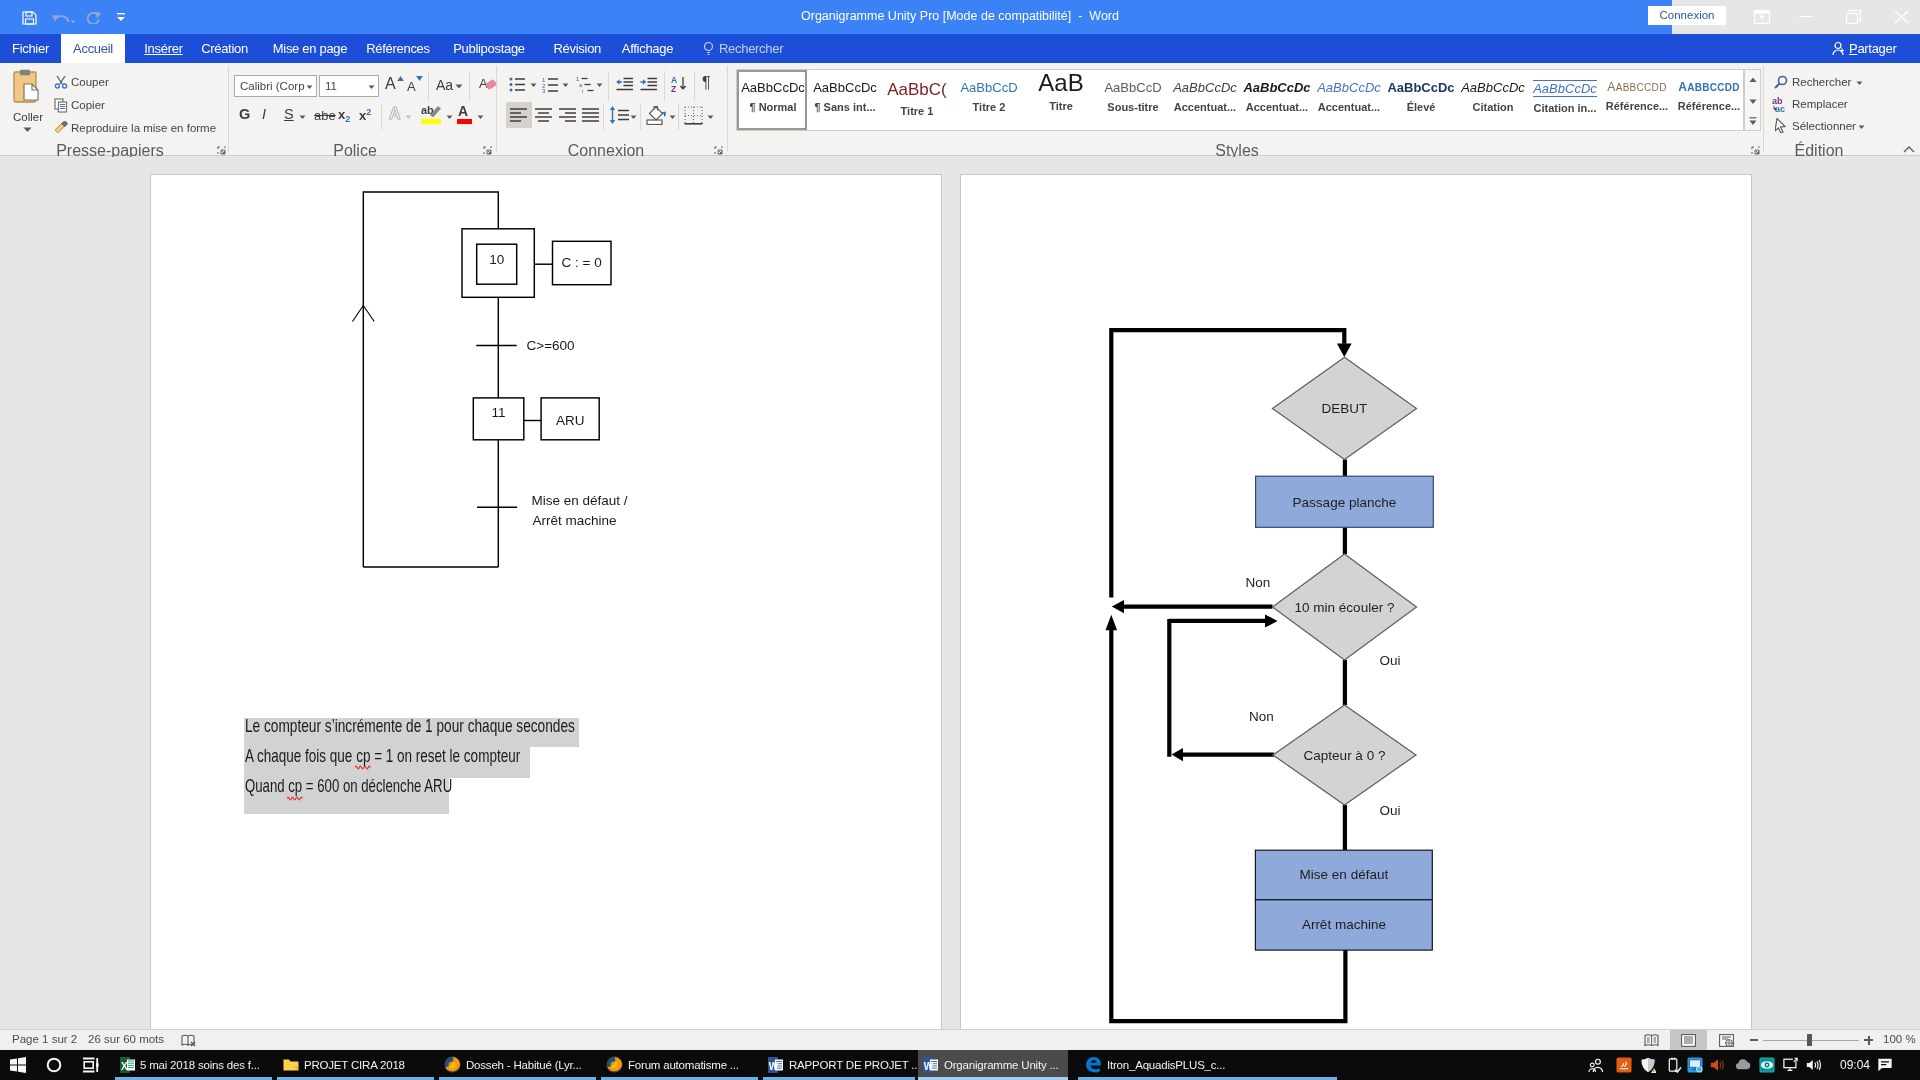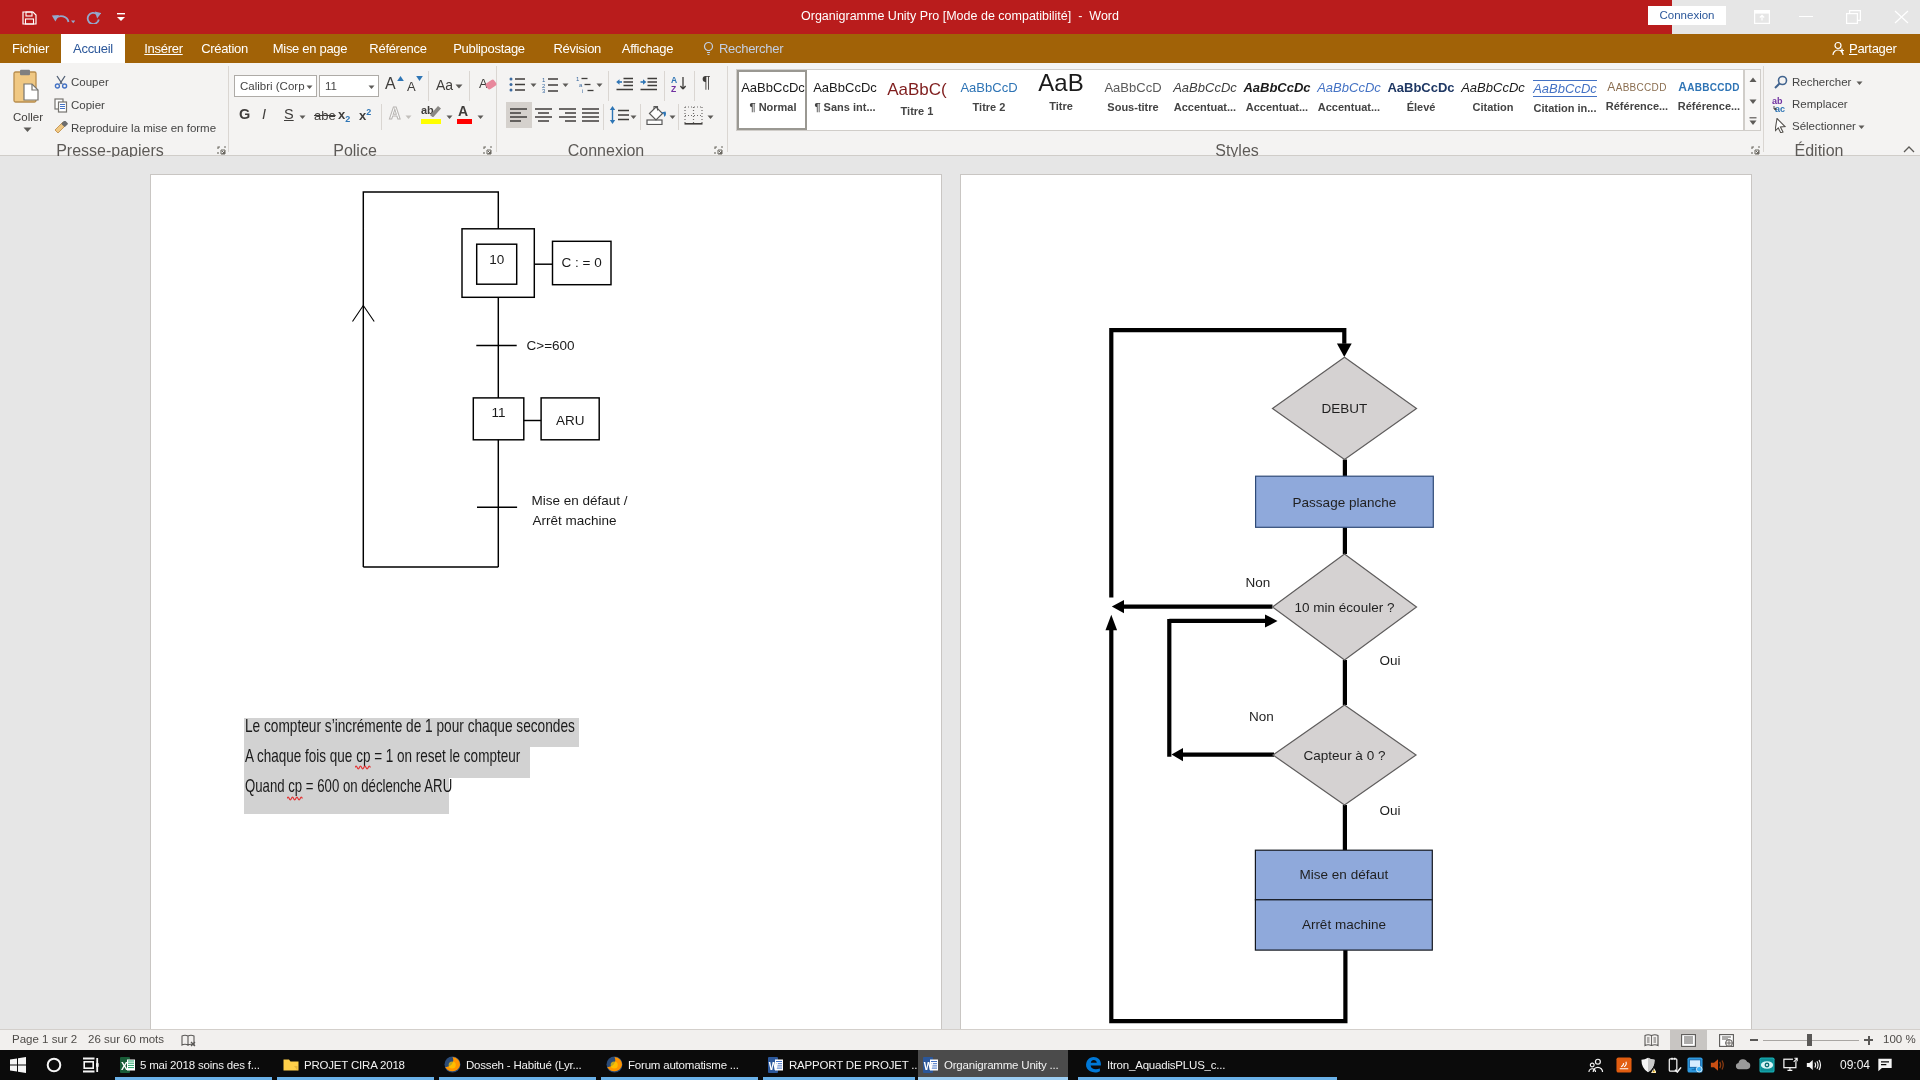--- a/index.html
+++ b/index.html
@@ -1,20 +1,20 @@
 <!DOCTYPE html>
 <html><head><meta charset="utf-8">
 <style>
 *{margin:0;padding:0;box-sizing:border-box;font-family:"Liberation Sans",sans-serif;}
 html,body{width:1920px;height:1080px;overflow:hidden;background:#e6e6e6;}
 #root{position:absolute;top:0;left:0;width:1920px;height:1080px;}
 .abs{position:absolute;}
 
-#titlebar{position:absolute;top:0;left:0;width:1672px;height:34px;background:#b91c1c;}
-#tabrow{position:absolute;top:34px;left:0;width:1920px;height:29px;background:#a16207;}
+#titlebar{position:absolute;top:0;left:0;width:1672px;height:34px;background:#3b82f6;}
+#tabrow{position:absolute;top:34px;left:0;width:1920px;height:29px;background:#1d4ed8;}
 .tab{position:absolute;top:0;height:29px;color:#fff;font-size:13px;line-height:29px;text-align:center;letter-spacing:-0.3px;}
 #ribbon{position:absolute;top:63px;left:0;width:1920px;height:93px;background:#f4f3f2;border-bottom:1px solid #d0cdc9;}
 .gdiv{position:absolute;top:3px;width:1px;height:86px;background:#dad6d2;}
 .glabel{position:absolute;top:79px;font-size:16px;color:#5d5a57;width:200px;text-align:center;}
 .launch{position:absolute;top:83px;width:10px;height:10px;}
 .rtext{font-size:11.5px;color:#444;}
 .stx{position:absolute;top:7px;width:72px;height:60px;text-align:center;overflow:hidden;}
 .s1{font-size:13px;margin-top:10px;white-space:nowrap;display:inline-block;}
 .s2{font-size:11px;color:#444;margin-top:5px;white-space:nowrap;font-weight:bold;}
 
@@ -68,21 +68,21 @@
     <path d="M1 1 L14 13 M14 1 L1 13" stroke="#fff" stroke-width="1.2"></path>
   </svg>
 </div>
 
 <div id="tabrow">
   <div class="tab" style="left:12px;width:36px;">Fichier</div>
   <div class="tab" style="left:61px;width:64px;background:#fff;color:#2b579a;">Accueil</div>
   <div class="tab" style="left:140px;width:47px;text-decoration:underline;">Insérer</div>
   <div class="tab" style="left:201px;width:47px;">Création</div>
   <div class="tab" style="left:268px;width:84px;">Mise en page</div>
-  <div class="tab" style="left:364px;width:68px;">Référence</div>
+  <div class="tab" style="left:364px;width:68px;">Références</div>
   <div class="tab" style="left:448px;width:82px;">Publipostage</div>
   <div class="tab" style="left:544px;width:57px;text-align:right;">Révision</div>
   <div class="tab" style="left:616px;width:63px;">Affichage</div>
   <svg class="abs" style="left:702px;top:7px" width="13" height="15" viewBox="0 0 13 15">
     <circle cx="6.5" cy="5.5" r="4" fill="none" stroke="#c3cfe3" stroke-width="1.2"></circle>
     <path d="M5 9.5 h3 M5 11.5 h3 M5.5 13.5 h2" stroke="#c3cfe3" stroke-width="1.1"></path>
   </svg>
   <div class="tab" style="left:719px;width:70px;color:#c3cfe3;text-align:left;">Rechercher</div>
   <svg class="abs" style="left:1832px;top:7px" width="14" height="15" viewBox="0 0 14 15">
     <circle cx="6" cy="4.5" r="3" fill="none" stroke="#fff" stroke-width="1.2"></circle>

